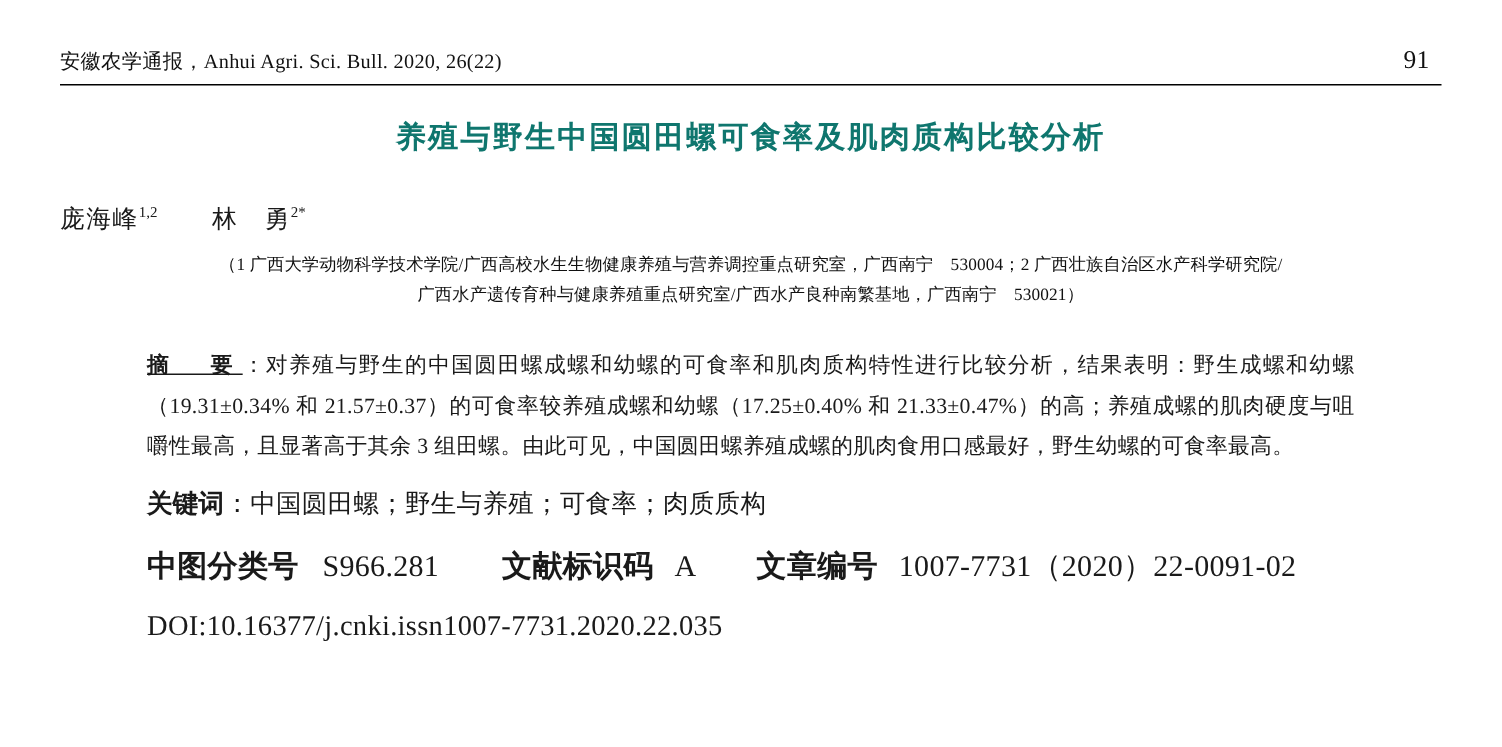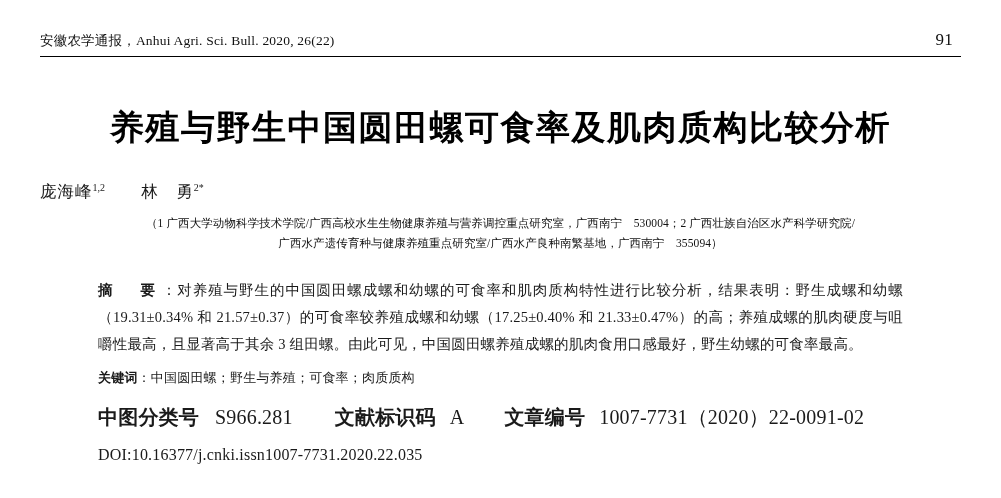--- a/index.html
+++ b/index.html
@@ -41,26 +41,26 @@
     color: #111;
     padding-right: 8px;
   }
   .rule {
     border-bottom: 1px solid #000;
     margin-top: 6px;
   }
   
   .title {
     text-align: center;
-    font-size: 34px;
+    font-size: 20px;
     font-weight: bold;
     letter-spacing: 1.5px;
-    margin-top: 48px;
+    margin-top: 21px;
     font-family: "DejaVu Sans", sans-serif;
-    color: #000000;
+    color: #0f766e;
   }
   
   .authors {
     text-align: left;
     margin-top: 30px;
     font-size: 16.5px;
     letter-spacing: 1px;
   }
   .authors .gap {
     display: inline-block;
@@ -85,24 +85,25 @@
     margin: 24px 58px 0 58px;
     font-size: 14.5px;
     line-height: 1.85;
     text-align: justify;
     text-justify: inter-ideograph;
     letter-spacing: 0.2px;
   }
   .abstract .lead {
     font-weight: bold;
     letter-spacing: 6px;
+    text-decoration: underline;
   }
   .keywords {
     margin: 8px 58px 0 58px;
-    font-size: 13px;
+    font-size: 17px;
     line-height: 1.85;
     letter-spacing: 0.2px;
   }
   .keywords .lead {
     font-weight: bold;
   }
   .clsline {
     margin: 8px 58px 0 58px;
     font-size: 20px;
     line-height: 1.9;
@@ -110,21 +111,21 @@
     white-space: nowrap;
   }
   .clsline .lead { font-weight: bold; }
   .clsline .sp1 { display: inline-block; width: 16px; }
   .clsline .sp2 { display: inline-block; width: 42px; }
   .clsline .sp3 { display: inline-block; width: 14px; }
   .clsline .sp4 { display: inline-block; width: 40px; }
   .clsline .sp5 { display: inline-block; width: 14px; }
   .doi {
     margin: 10px 58px 0 58px;
-    font-size: 16px;
+    font-size: 19px;
     letter-spacing: 0.2px;
   }
 </style>
 </head>
 <body>
 
 <div class="page">
 
   <div class="runhead">
     <div class="runhead-left">安徽农学通报，Anhui Agri. Sci. Bull. 2020, 26(22)</div>
@@ -135,21 +136,21 @@
   <div class="title">养殖与野生中国圆田螺可食率及肌肉质构比较分析</div>
 
   <div class="authors">
     <span>庞海峰</span><sup>1,2</sup>
     <span class="gap"></span>
     <span>林　勇</span><sup>2*</sup>
   </div>
 
   <div class="affil">
     <div>（1 广西大学动物科学技术学院/广西高校水生生物健康养殖与营养调控重点研究室，广西南宁　530004；2 广西壮族自治区水产科学研究院/</div>
-    <div>广西水产遗传育种与健康养殖重点研究室/广西水产良种南繁基地，广西南宁　355094）</div>
+    <div>广西水产遗传育种与健康养殖重点研究室/广西水产良种南繁基地，广西南宁　530021）</div>
   </div>
 
   <div class="abstract">
     <span class="lead">摘　要</span><span>：对养殖与野生的中国圆田螺成螺和幼螺的可食率和肌肉质构特性进行比较分析，结果表明：野生成螺和幼螺（19.31±0.34% 和 21.57±0.37）的可食率较养殖成螺和幼螺（17.25±0.40% 和 21.33±0.47%）的高；养殖成螺的肌肉硬度与咀嚼性最高，且显著高于其余 3 组田螺。由此可见，中国圆田螺养殖成螺的肌肉食用口感最好，野生幼螺的可食率最高。</span>
   </div>
 
   <div class="keywords">
     <span class="lead">关键词</span><span>：中国圆田螺；野生与养殖；可食率；肉质质构</span>
   </div>
 

